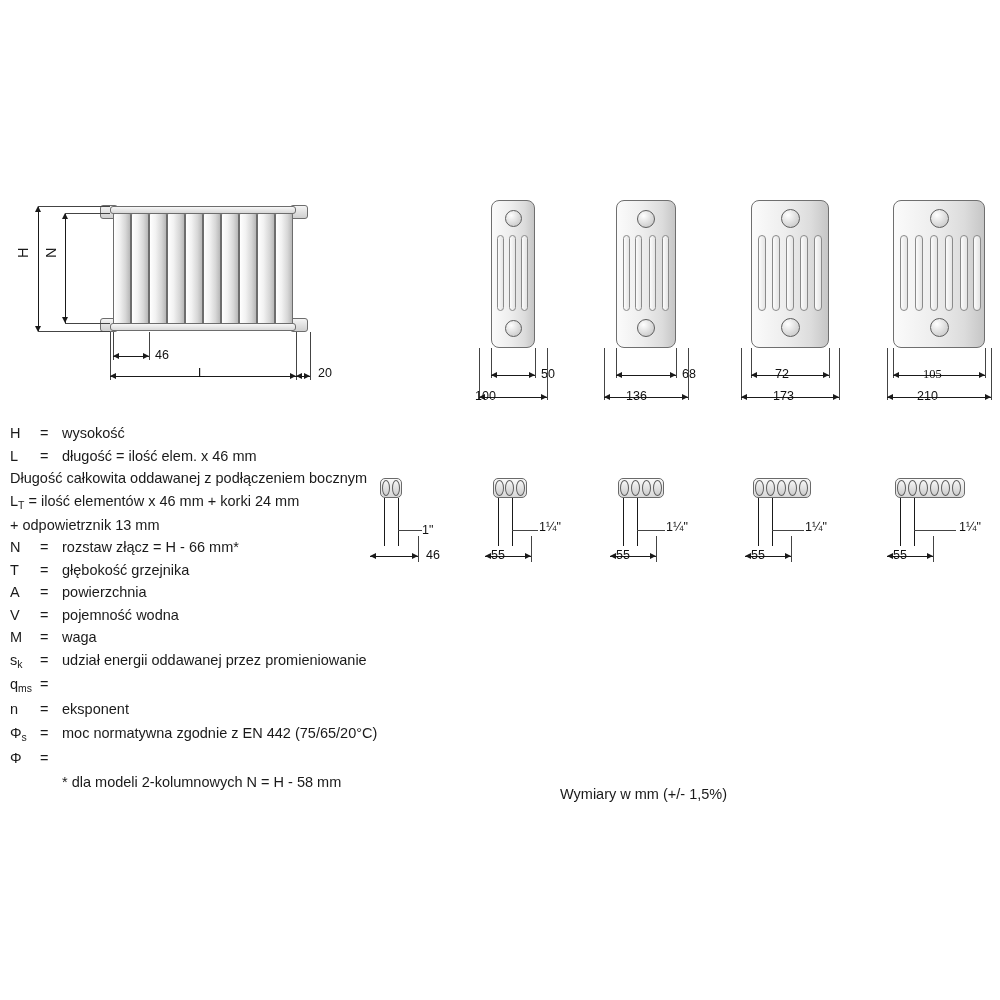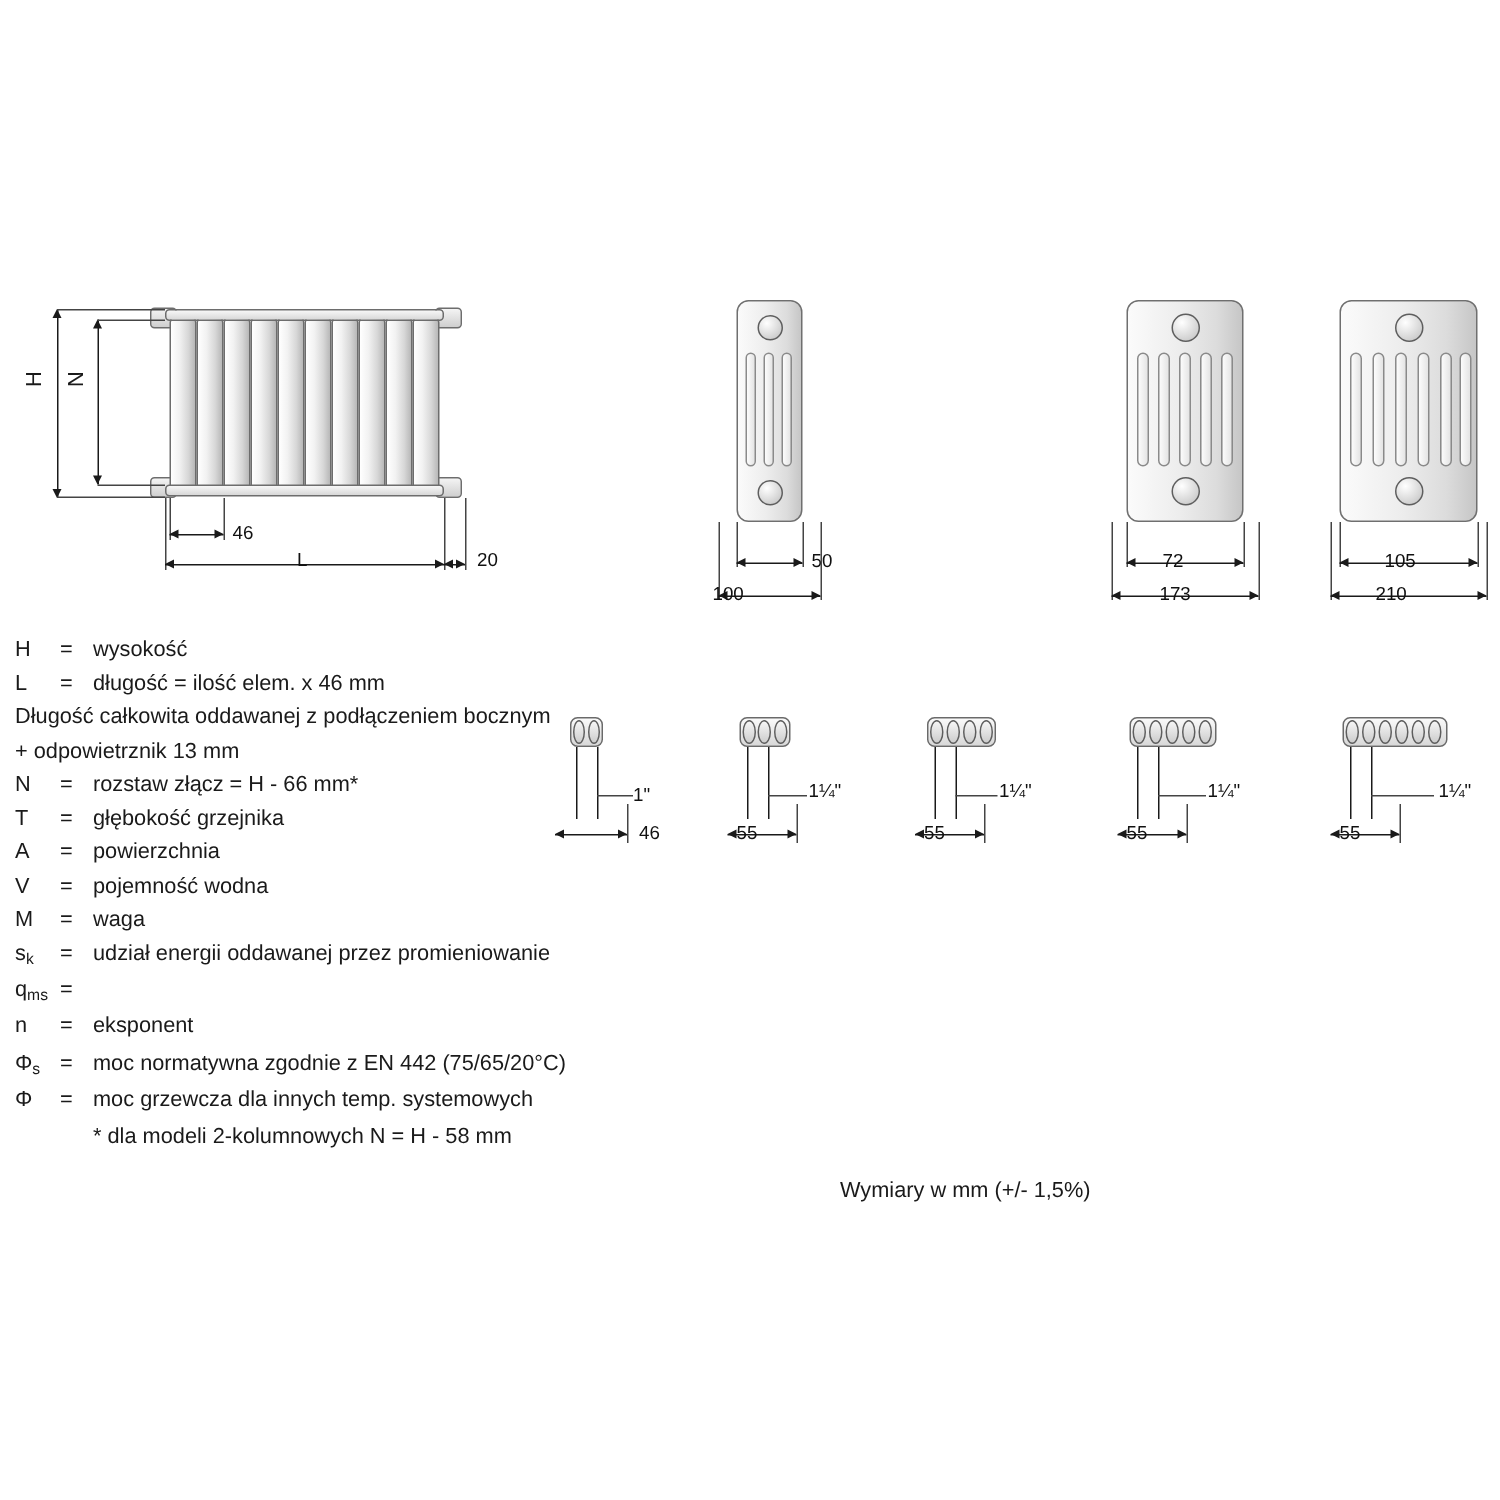--- a/index.html
+++ b/index.html
@@ -167,20 +167,43 @@
     <div class="abs dim" style="left:58px;top:172px;">50</div>
 
     <div class="vline thin" style="left:-4px;top:153px;height:52px;"></div>
     <div class="vline thin" style="left:64px;top:153px;height:52px;"></div>
     <div class="hline" style="left:-4px;top:202px;width:68px;"></div>
     <div class="arr-l" style="left:-4px;top:198.8px;"></div>
     <div class="arr-r" style="left:58px;top:198.8px;"></div>
     <div class="abs dim" style="left:-8px;top:194px;">100</div>
   </div>
 
+  <div class="abs" style="left:608px;top:195px;width:150px;height:240px;">
+    <div class="sec-body" style="left:8px;top:5px;width:60px;height:148px;"></div>
+    <div class="knob" style="left:29px;top:15px;width:18px;height:18px;"></div>
+    <div class="knob" style="left:29px;top:124px;width:18px;height:18px;"></div>
+    <div class="slot" style="left:15px;top:40px;width:7px;height:76px;"></div>
+    <div class="slot" style="left:27px;top:40px;width:7px;height:76px;"></div>
+    <div class="slot" style="left:41px;top:40px;width:7px;height:76px;"></div>
+    <div class="slot" style="left:54px;top:40px;width:7px;height:76px;"></div>
+
+    <div class="vline thin" style="left:8px;top:153px;height:30px;"></div>
+    <div class="vline thin" style="left:68px;top:153px;height:30px;"></div>
+    <div class="hline" style="left:8px;top:180px;width:60px;"></div>
+    <div class="arr-l" style="left:8px;top:176.8px;"></div>
+    <div class="arr-r" style="left:62px;top:176.8px;"></div>
+    <div class="abs dim" style="left:74px;top:172px;">68</div>
+
+    <div class="vline thin" style="left:-4px;top:153px;height:52px;"></div>
+    <div class="vline thin" style="left:80px;top:153px;height:52px;"></div>
+    <div class="hline" style="left:-4px;top:202px;width:84px;"></div>
+    <div class="arr-l" style="left:-4px;top:198.8px;"></div>
+    <div class="arr-r" style="left:74px;top:198.8px;"></div>
+    <div class="abs dim" style="left:18px;top:194px;">136</div>
+  </div>
 
   <div class="abs" style="left:743px;top:195px;width:160px;height:240px;">
     <div class="sec-body" style="left:8px;top:5px;width:78px;height:148px;"></div>
     <div class="knob" style="left:38px;top:14px;width:19px;height:19px;"></div>
     <div class="knob" style="left:38px;top:123px;width:19px;height:19px;"></div>
     <div class="slot" style="left:15px;top:40px;width:8px;height:76px;"></div>
     <div class="slot" style="left:29px;top:40px;width:8px;height:76px;"></div>
     <div class="slot" style="left:43px;top:40px;width:8px;height:76px;"></div>
     <div class="slot" style="left:57px;top:40px;width:8px;height:76px;"></div>
     <div class="slot" style="left:71px;top:40px;width:8px;height:76px;"></div>
@@ -209,21 +232,21 @@
     <div class="slot" style="left:45px;top:40px;width:8px;height:76px;"></div>
     <div class="slot" style="left:60px;top:40px;width:8px;height:76px;"></div>
     <div class="slot" style="left:75px;top:40px;width:8px;height:76px;"></div>
     <div class="slot" style="left:88px;top:40px;width:8px;height:76px;"></div>
 
     <div class="vline thin" style="left:8px;top:153px;height:30px;"></div>
     <div class="vline thin" style="left:100px;top:153px;height:30px;"></div>
     <div class="hline" style="left:8px;top:180px;width:92px;"></div>
     <div class="arr-l" style="left:8px;top:176.8px;"></div>
     <div class="arr-r" style="left:94px;top:176.8px;"></div>
-    <div class="abs dim" style="left:38px;top:172px;">105</div>
+    <div class="abs dim" style="left:38px;top:172px;font-family:Liberation Serif, serif;">105</div>
 
     <div class="vline thin" style="left:2px;top:153px;height:52px;"></div>
     <div class="vline thin" style="left:106px;top:153px;height:52px;"></div>
     <div class="hline" style="left:2px;top:202px;width:104px;"></div>
     <div class="arr-l" style="left:2px;top:198.8px;"></div>
     <div class="arr-r" style="left:100px;top:198.8px;"></div>
     <div class="abs dim" style="left:32px;top:194px;">210</div>
   </div>
 
   <div class="abs" style="left:370px;top:478px;width:120px;height:120px;">
@@ -319,20 +342,26 @@
       <div class="desc">wysokość</div>
     </div>
     <div class="row">
       <div class="sym">L</div>
       <div class="eq">=</div>
       <div class="desc">długość = ilość elem. x 46 mm</div>
     </div>
 
     <div class="full">Długość całkowita oddawanej z podłączeniem bocznym</div>
 
+    <div class="row">
+      <div style="font-size:14.5px;">
+        <span>L</span><sub>T</sub>
+        <span>= ilość elementów x 46 mm + korki 24 mm</span>
+      </div>
+    </div>
     <div class="full">+ odpowietrznik 13 mm</div>
 
     <div class="row">
       <div class="sym">N</div>
       <div class="eq">=</div>
       <div class="desc">rozstaw złącz = H - 66 mm*</div>
     </div>
     <div class="row">
       <div class="sym">T</div>
       <div class="eq">=</div>
@@ -379,21 +408,20 @@
         <span>Φ</span><sub>s</sub>
       </div>
       <div class="eq">=</div>
       <div class="desc">moc normatywna zgodnie z EN 442 (75/65/20°C)</div>
     </div>
     <div class="row">
       <div class="sym">
         <span>Φ</span><sub></sub>
       </div>
       <div class="eq">=</div>
-      <div class="desc">moc grzewcza dla innych temp. systemowych</div>
     </div>
 
     <div class="full indent">* dla modeli 2-kolumnowych N = H - 58 mm</div>
   </div>
 
   <div id="footnote">Wymiary w mm (+/- 1,5%)</div>
 
 </div>
 
 </body></html>

